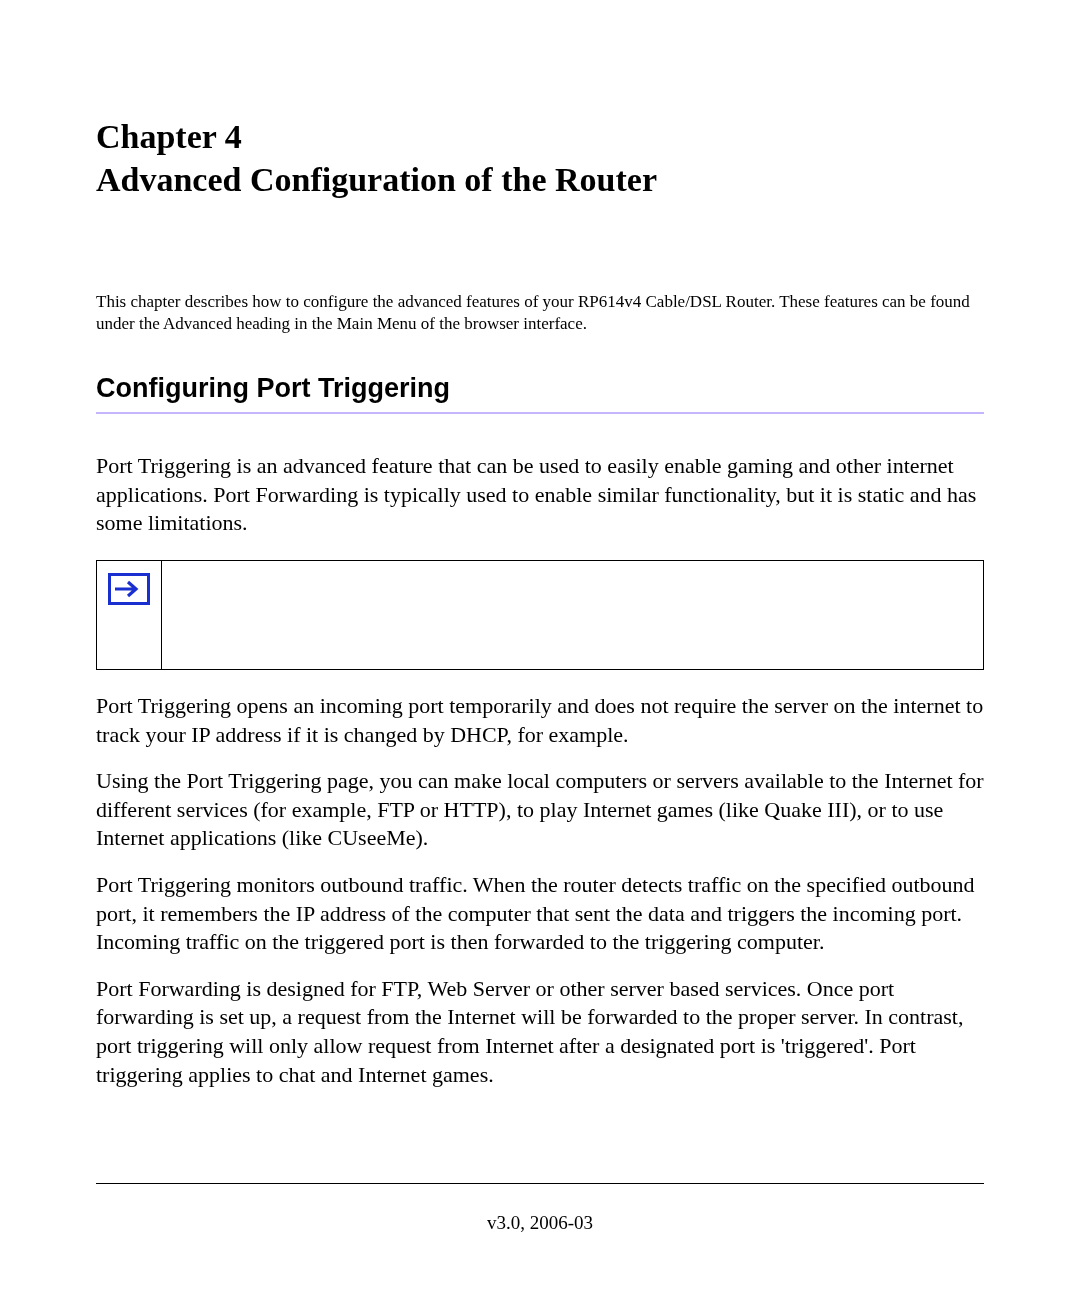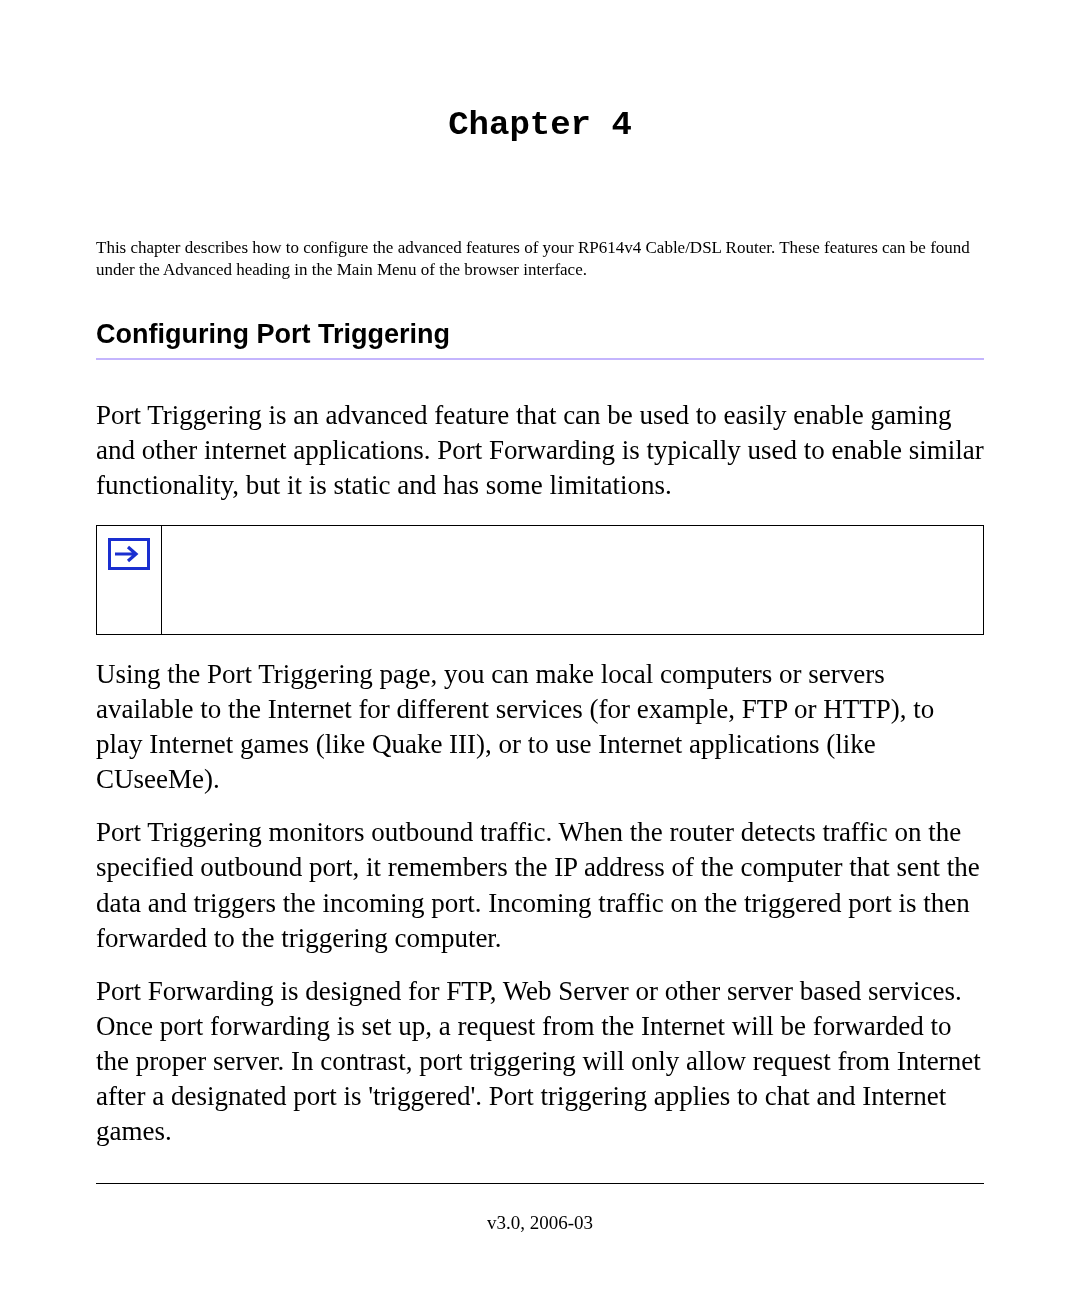--- a/index.html
+++ b/index.html
@@ -12,43 +12,43 @@
     width: 1080px;
     height: 1296px;
     position: relative;
     background: #ffffff;
     font-family: "Times New Roman", Times, serif;
     color: #000000;
     box-sizing: border-box;
     padding: 96px 96px 0 96px;
   }
   .chapter-title {
-    font-family: Liberation Mono, monospace;
+    font-family: Liberation Serif, serif;
     font-weight: bold;
-    text-align: center;
+    text-align: left;
     font-size: 34px;
     line-height: 1.25;
-    margin-top: 8px;
+    margin-top: 20px;
     margin-bottom: 90px;
   }
   .intro {
     font-size: 17px;
     line-height: 1.3;
     margin-bottom: 38px;
   }
   .section-heading {
     font-family: Arial, Helvetica, sans-serif;
     font-weight: bold;
     font-size: 27px;
     padding-bottom: 8px;
     border-bottom: 2px solid #c4b5fd;
     margin-bottom: 38px;
   }
   .body-p {
-    font-size: 27px;
+    font-size: 22px;
     line-height: 1.3;
     margin-bottom: 18px;
   }
   .note-box {
     display: flex;
     border: 1px solid #000;
     margin: 22px 0 22px 0;
     min-height: 108px;
   }
   .note-icon-cell {
@@ -104,39 +104,41 @@
     font-size: 19px;
   }
 </style>
 </head>
 <body>
 
 <div class="page">
 
   <div class="chapter-title">
     <div>Chapter 4</div>
+    <div>Advanced Configuration of the Router</div>
   </div>
 
   <div class="intro">This chapter describes how to configure the advanced features of your RP614v4 Cable/DSL Router. These features can be found under the Advanced heading in the Main Menu of the browser interface.</div>
 
   <div class="section-heading">Configuring Port Triggering</div>
 
   <div class="body-p">Port Triggering is an advanced feature that can be used to easily enable gaming and other internet applications. Port Forwarding is typically used to enable similar functionality, but it is static and has some limitations.</div>
 
   <div class="note-box">
     <div class="note-icon-cell">
       <div class="arrow-icon-frame">
         <svg viewBox="0 0 30 18">
           <path d="M1 9 H20 M14 2 L22 9 L14 16" stroke="#1a2fd0" stroke-width="3.2" fill="none" stroke-linecap="butt" stroke-linejoin="miter"></path>
         </svg>
       </div>
     </div>
     <div class="note-body"></div>
   </div>
 
+  <div class="body-p">Port Triggering opens an incoming port temporarily and does not require the server on the internet to track your IP address if it is changed by DHCP, for example.</div>
   <div class="body-p">Using the Port Triggering page, you can make local computers or servers available to the Internet for different services (for example, FTP or HTTP), to play Internet games (like Quake III), or to use Internet applications (like CUseeMe).</div>
   <div class="body-p">Port Triggering monitors outbound traffic. When the router detects traffic on the specified outbound port, it remembers the IP address of the computer that sent the data and triggers the incoming port. Incoming traffic on the triggered port is then forwarded to the triggering computer.</div>
   <div class="body-p">Port Forwarding is designed for FTP, Web Server or other server based services. Once port forwarding is set up, a request from the Internet will be forwarded to the proper server. In contrast, port triggering will only allow request from Internet after a designated port is 'triggered'. Port triggering applies to chat and Internet games.</div>
 
   <div class="footer">
     <hr class="footer-rule">
   </div>
   <div class="footer-version">v3.0, 2006-03</div>
 
 </div>

